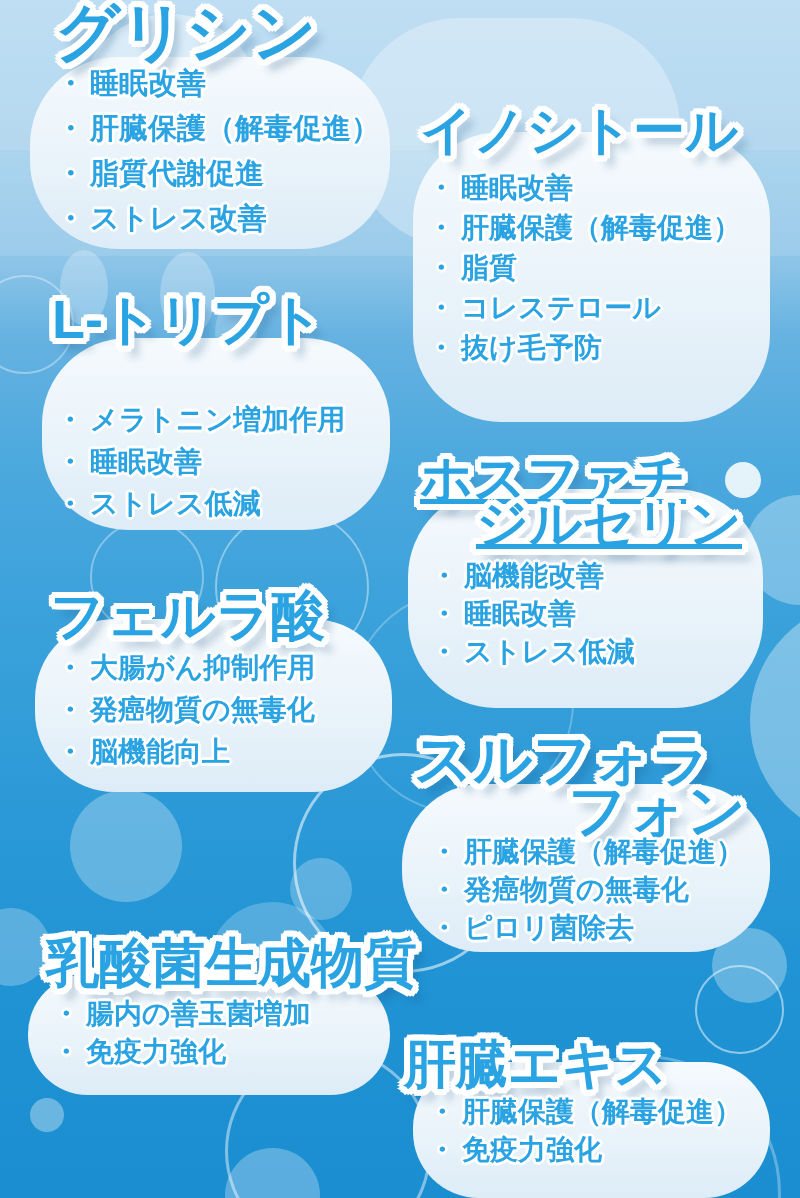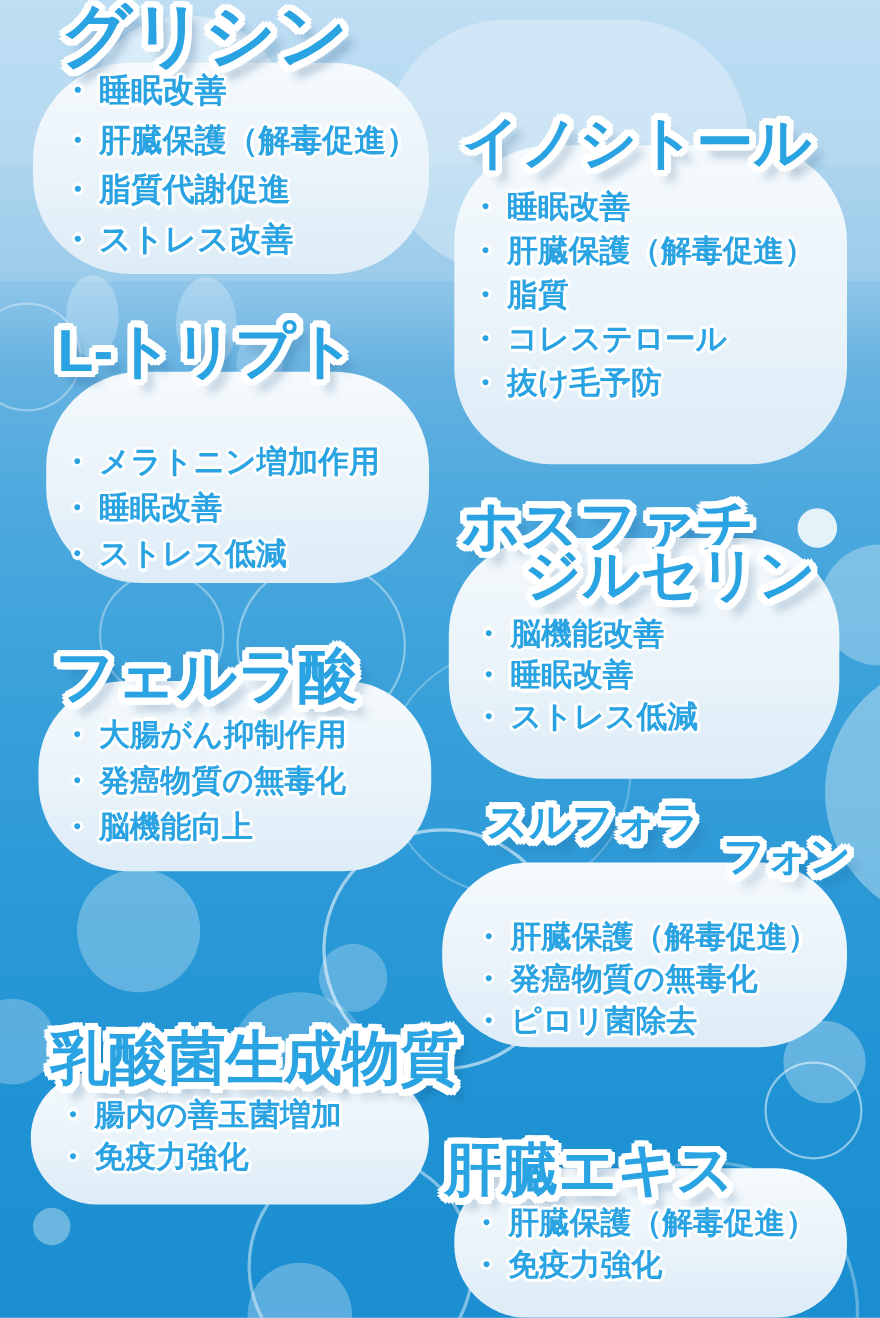--- a/index.html
+++ b/index.html
@@ -149,21 +149,21 @@
         </li>
       <li>
           <span class="b">・</span>
           <span>ストレス低減</span>
         </li>
     </ul>
   </section>
 
   <section>
     <div class="blob" style="left:408px;top:489px;width:355px;height:219px;border-radius:88px;"></div>
-    <h2 class="title" style="left:420px;top:452px;font-size:52px;width:322px;">
+    <h2 class="title" style="left:420px;top:452px;font-size:52px;width:322px;text-decoration:underline;">
       <span class="tl">ホスファチ</span>
       <span class="tl r">ジルセリン</span>
     </h2>
     <ul class="items sm" style="left:430px;top:560px;">
       <li>
           <span class="b">・</span>
           <span>脳機能改善</span>
         </li>
       <li>
           <span class="b">・</span>
@@ -192,21 +192,21 @@
         </li>
       <li>
           <span class="b">・</span>
           <span>脳機能向上</span>
         </li>
     </ul>
   </section>
 
   <section>
     <div class="blob" style="left:402px;top:784px;width:368px;height:168px;border-radius:80px;"></div>
-    <h2 class="title" style="left:442px;top:729px;font-size:38px;width:332px;">
+    <h2 class="title" style="left:414px;top:729px;font-size:58px;width:332px;">
       <span class="tl">スルフォラ</span>
       <span class="tl r">フォン</span>
     </h2>
     <ul class="items sm" style="left:430px;top:836px;">
       <li>
           <span class="b">・</span>
           <span>肝臓保護（解毒促進）</span>
         </li>
       <li>
           <span class="b">・</span>

